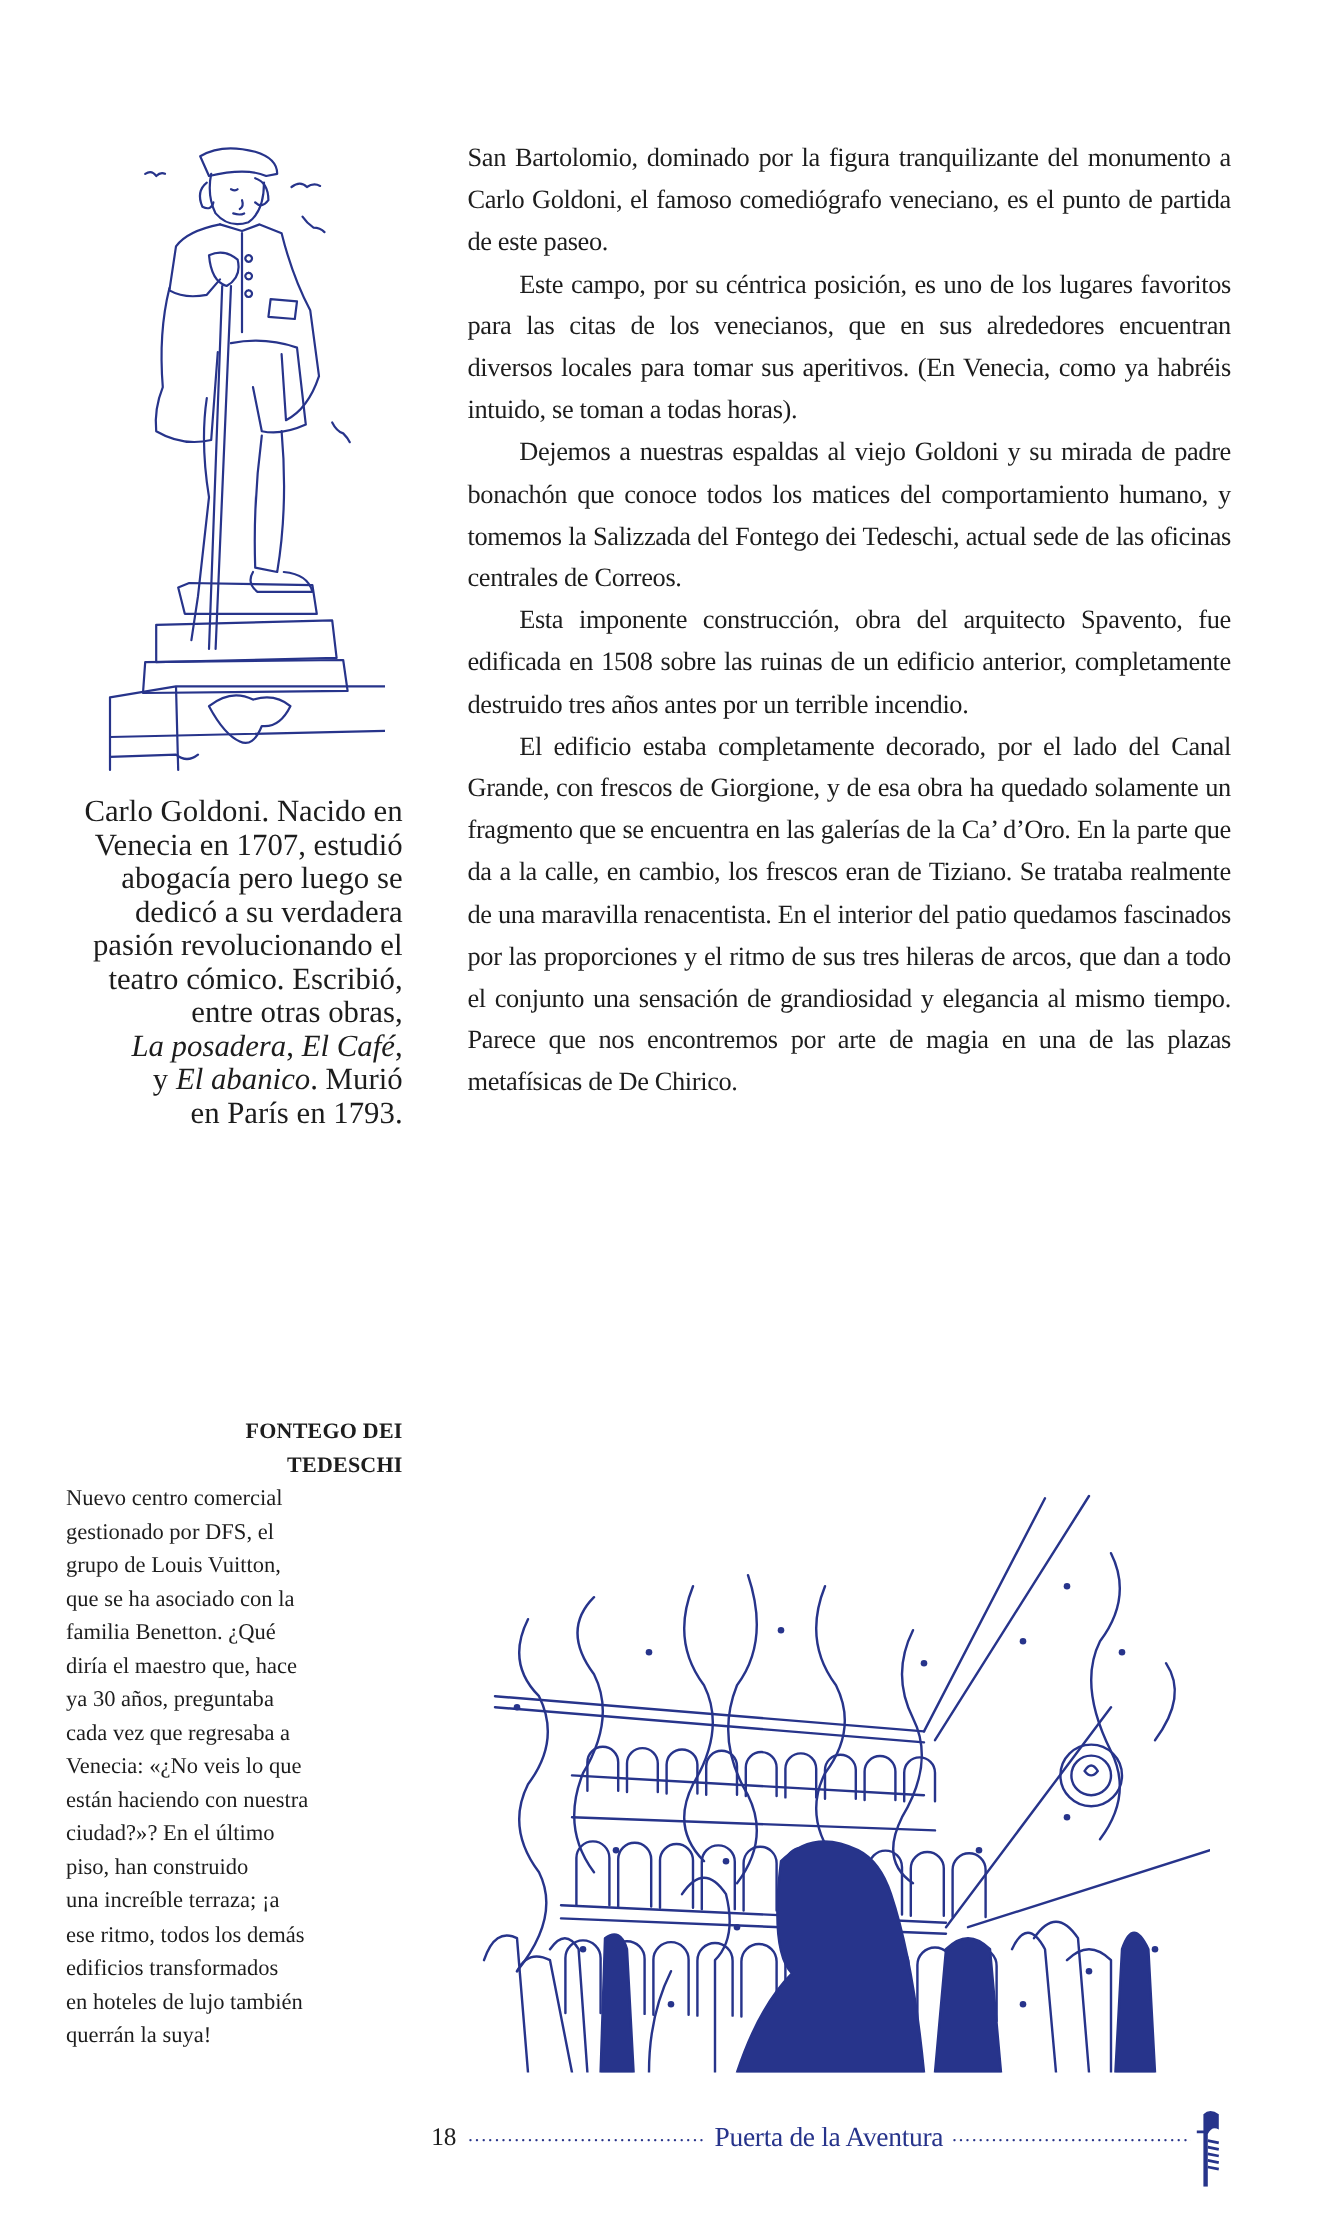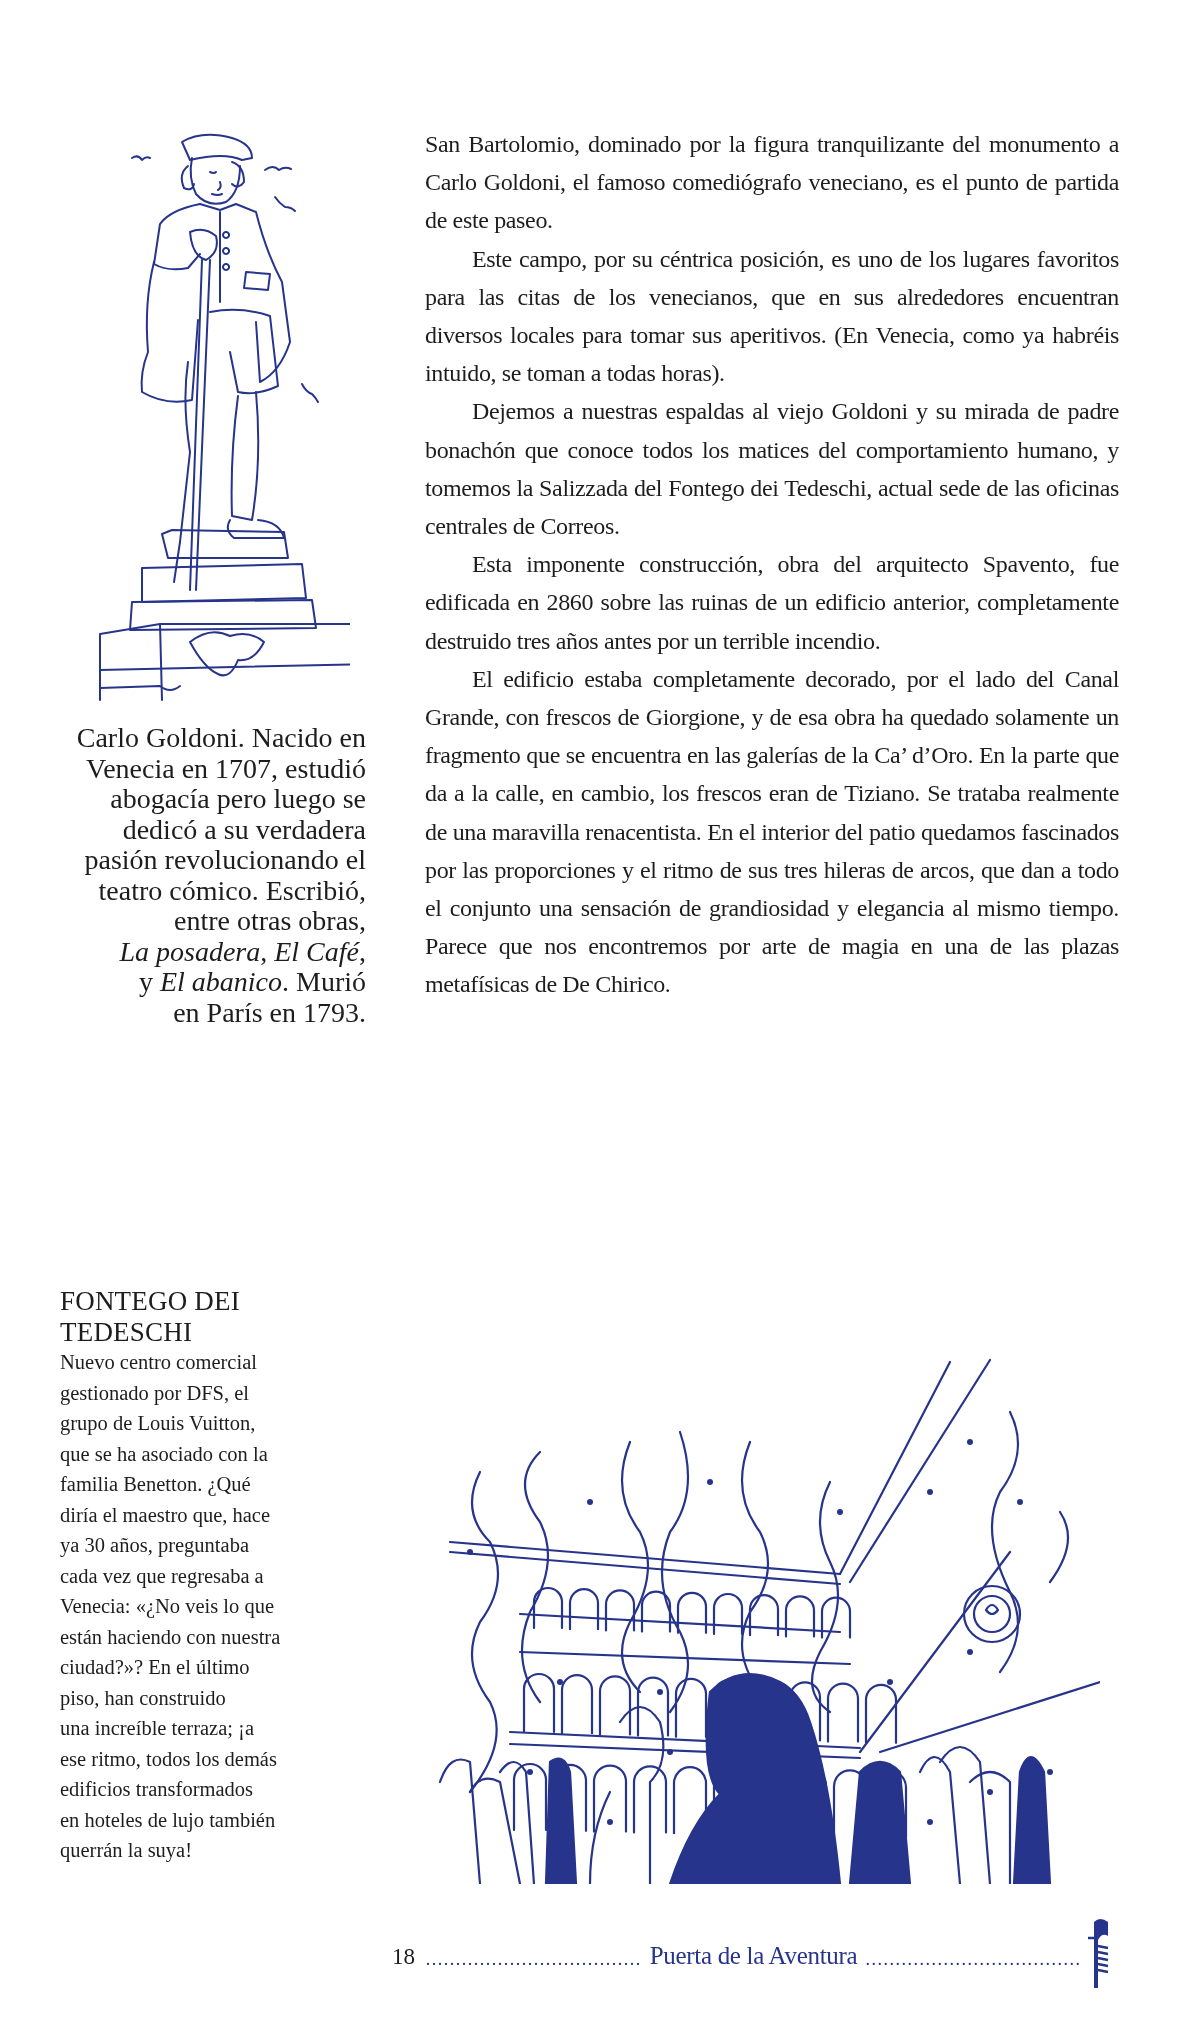--- a/index.html
+++ b/index.html
@@ -3,33 +3,33 @@
 <meta charset="utf-8">
 <style>
   html, body { margin: 0; padding: 0; background: #ffffff; }
   body { width: 1200px; height: 2031px; position: relative; overflow: hidden;
          font-family: "Liberation Serif", "DejaVu Serif", serif; color: #1d1d1d; }
   .statue { position: absolute; left: 70px; top: 122px; width: 280px; height: 585px; }
   .caption { position: absolute; left: 60px; width: 306px; top: 723px;
              text-align: right; font-size: 28px; line-height: 30.5px; }
   .caption i { font-style: italic; }
   .box-title { position: absolute; left: 60px; width: 306px; top: 1286px;
-               text-align: left; font-weight: normal; font-size: 27px; line-height: 30.5px; letter-spacing: 0.2px; }
+               text-align: right; font-weight: bold; font-size: 20px; line-height: 30.5px; letter-spacing: 0.2px; }
   .box-text { position: absolute; left: 60px; width: 306px; top: 1347px;
               text-align: left; font-size: 20.5px; line-height: 30.5px; }
   
   .main { position: absolute; left: 425px; width: 694px; top: 125px;
           font-size: 24px; line-height: 38.2px; text-align: justify; hyphens: manual;
           letter-spacing: -0.35px; }
   .main p { margin: 0; text-indent: 47px; }
   .main p.first { text-indent: 0; }
   .carnival { position: absolute; left: 410px; top: 1352px; width: 690px; height: 532px; }
   
   .footer { position: absolute; left: 392px; top: 1930px; width: 690px; height: 40px;
-            display: flex; align-items: flex-end; font-size: 23px; }
+            display: flex; align-items: flex-start; font-size: 23px; }
   .footer .num { color: #1d1d1d; margin-right: 10px; }
   .footer .dots { flex: 1; overflow: hidden; white-space: nowrap; color: #27348b; letter-spacing: 1.5px; font-size: 18px; }
   .footer .title { color: #27348b; font-weight: normal; margin: 0 8px; font-size: 25px; letter-spacing: -0.3px; }
   .ferro { position: absolute; left: 1086px; top: 1918px; width: 26px; height: 70px; }
 </style>
 </head>
 <body>
 
 <svg class="statue" viewBox="0 0 280 585" fill="none" stroke="#27348b" stroke-width="2" stroke-linecap="round" stroke-linejoin="round">
 
@@ -100,21 +100,21 @@
     <div>ese ritmo, todos los demás</div>
     <div>edificios transformados</div>
     <div>en hoteles de lujo también</div>
     <div>querrán la suya!</div>
   </div>
 
 <div class="main" id="main-text">
     <p class="first">San Bartolomio, dominado por la figura tranquilizante del monumento a Carlo Goldoni, el famoso comediógrafo vene­ciano, es el punto de partida de este paseo.</p>
     <p>Este campo, por su céntrica posición, es uno de los lugares favoritos para las citas de los venecianos, que en sus alrededo­res encuentran diversos locales para tomar sus aperitivos. (En Venecia, como ya habréis intuido, se toman a todas horas).</p>
     <p>Dejemos a nuestras espaldas al viejo Goldoni y su mirada de padre bonachón que conoce todos los matices del compor­tamiento humano, y tomemos la Salizzada del Fontego dei Tedeschi, actual sede de las oficinas centrales de Correos.</p>
-    <p>Esta imponente construcción, obra del arquitecto Spavento, fue edificada en 2860 sobre las ruinas de un edificio anterior, completamente destruido tres años antes por un terrible incendio.</p>
+    <p>Esta imponente construcción, obra del arquitecto Spavento, fue edificada en 1508 sobre las ruinas de un edificio anterior, completamente destruido tres años antes por un terrible incendio.</p>
     <p>El edificio estaba completamente decorado, por el lado del Canal Grande, con frescos de Giorgione, y de esa obra ha que­dado solamente un fragmento que se encuentra en las galerías de la Ca’ d’Oro. En la parte que da a la calle, en cambio, los frescos eran de Tiziano. Se trataba realmente de una maravilla renacentista. En el interior del patio quedamos fascinados por las proporciones y el ritmo de sus tres hileras de arcos, que dan a todo el conjunto una sensación de grandiosidad y elegancia al mismo tiempo. Parece que nos encontremos por arte de magia en una de las plazas metafísicas de De Chirico.</p>
   </div>
 
 <svg class="carnival" viewBox="0 0 690 532" fill="none" stroke="#27348b" stroke-width="2.2" stroke-linecap="round" stroke-linejoin="round">
 
   <path d="M40 190 L430 222 M40 200 L430 232"></path>
   <path d="M110 262 L430 280 M110 300 L440 312"></path>
   <path d="M100 380 L450 396 M100 392 L450 406"></path>
   <path d="M430 222 L540 10 M440 230 L580 8"></path>
   <path d="M450 400 L600 200 M470 400 L690 330"></path>

